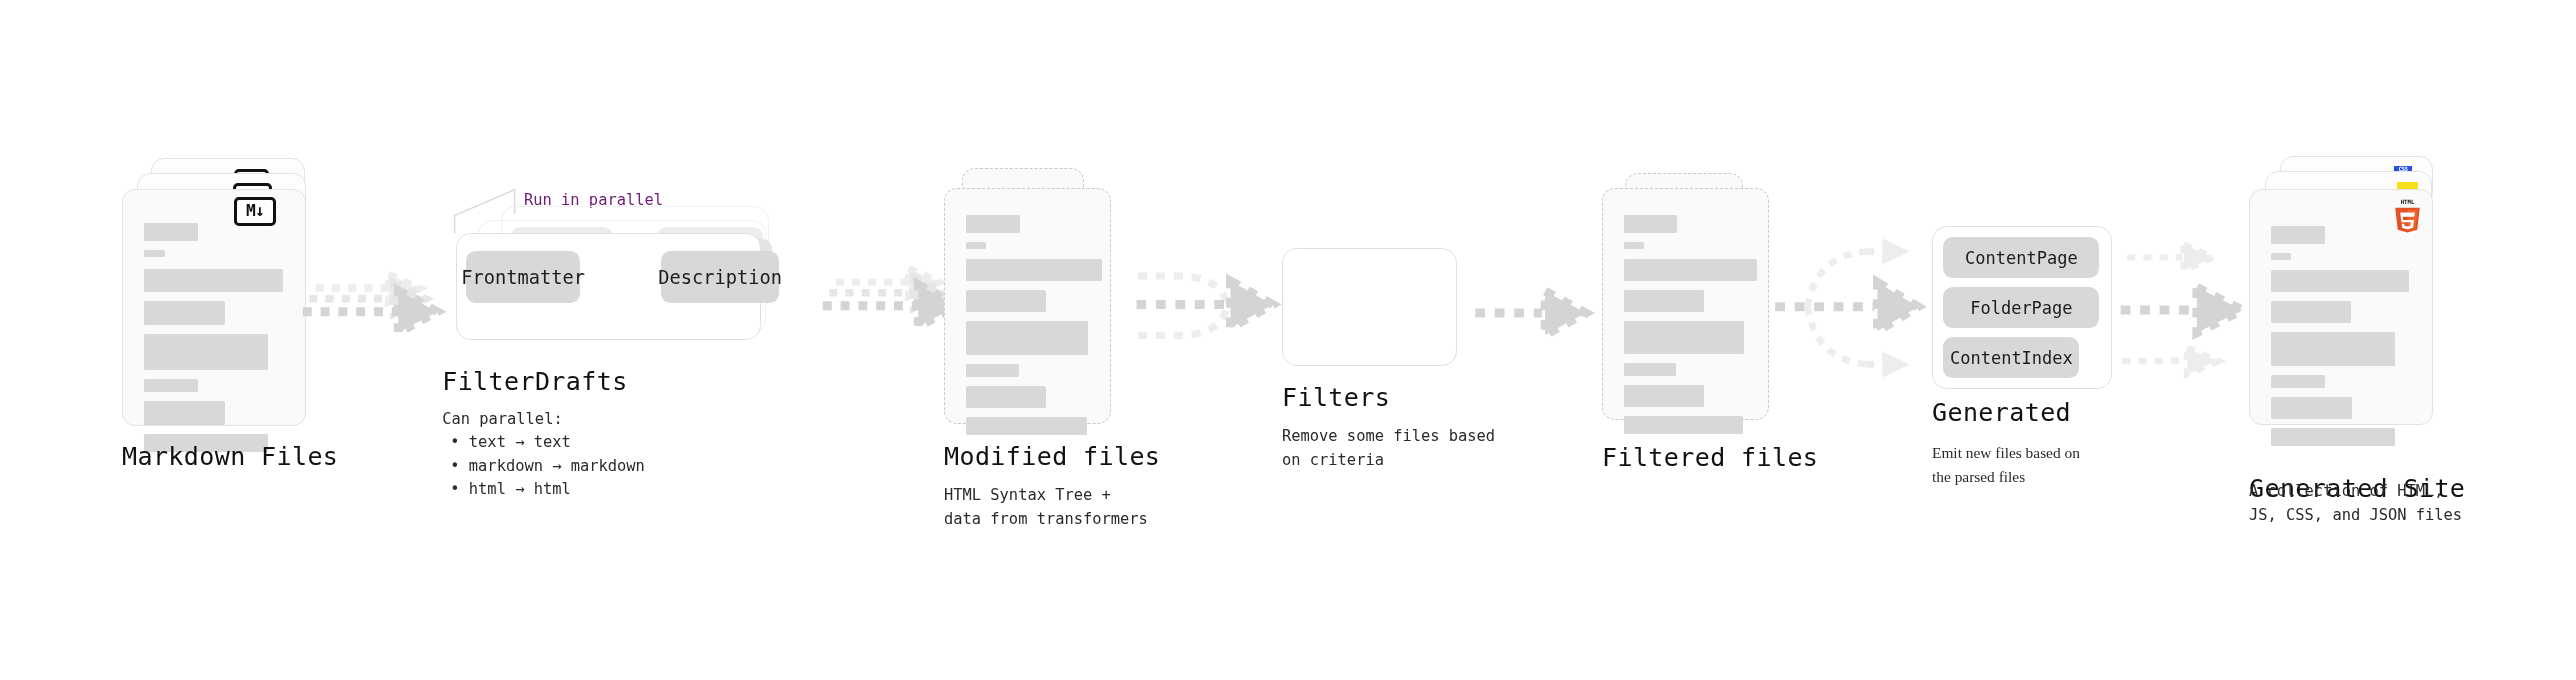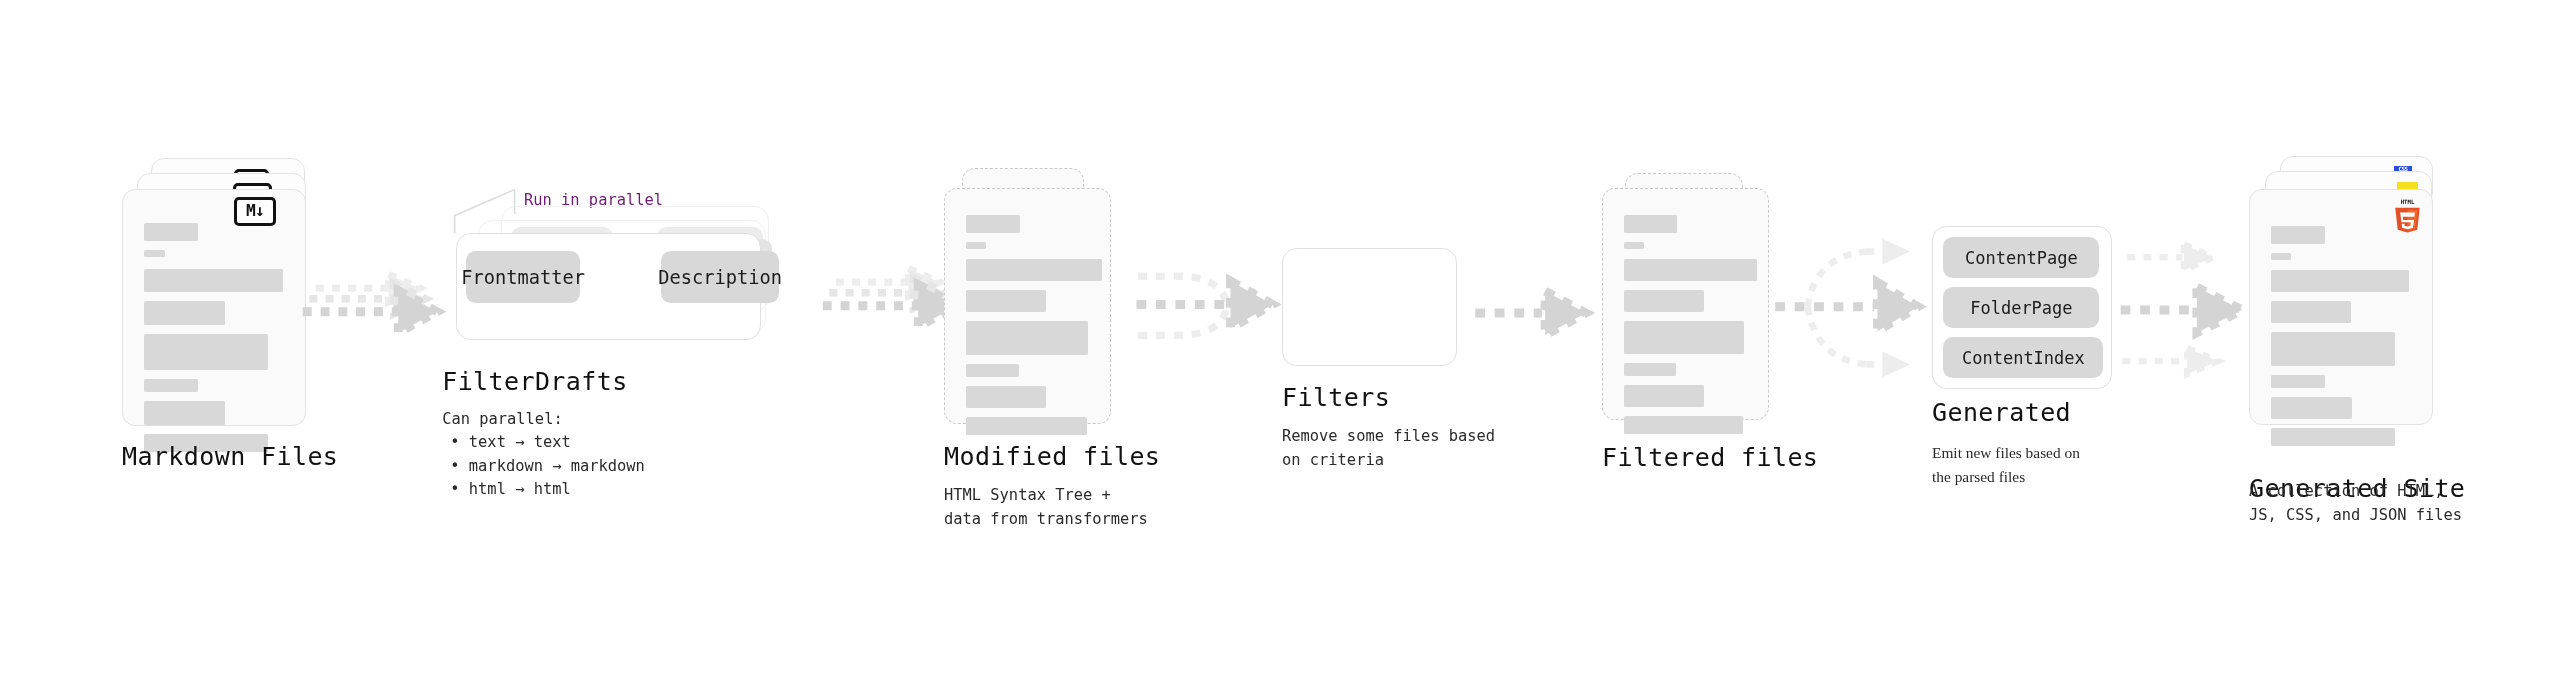--- a/index.html
+++ b/index.html
@@ -328,21 +328,21 @@
 
   <div class="node" style="left:1932px;top:226px;">
     <div style="position:relative;width:187px;height:169px;">
       <div class="groupbox" style="left:0;top:0;width:180px;height:163px;"></div>
       <div class="chip" style="left:11.4px;top:11.4px;width:156px;height:41px;font-size:17px;">
         <span>ContentPage</span>
       </div>
       <div class="chip" style="left:11.4px;top:61px;width:156px;height:41px;font-size:17px;">
         <span>FolderPage</span>
       </div>
-      <div class="chip" style="left:11.4px;top:111px;width:160px;height:41px;font-size:17px;">
+      <div class="chip" style="left:11.4px;top:111px;width:136px;height:41px;font-size:17px;">
         <span>ContentIndex</span>
       </div>
     </div>
     <div class="title" style="left:0;top:172px;">Generated</div>
     <div class="subtitle" style="left:0;top:215px;font-family:Liberation Serif, serif;">Emit new files based on
 the parsed files</div>
   </div>
 
   <div class="conn" style="left:2119px;top:229px;width:142px;height:154px;">
     <svg width="142" height="154" viewBox="0 0 175 190">

